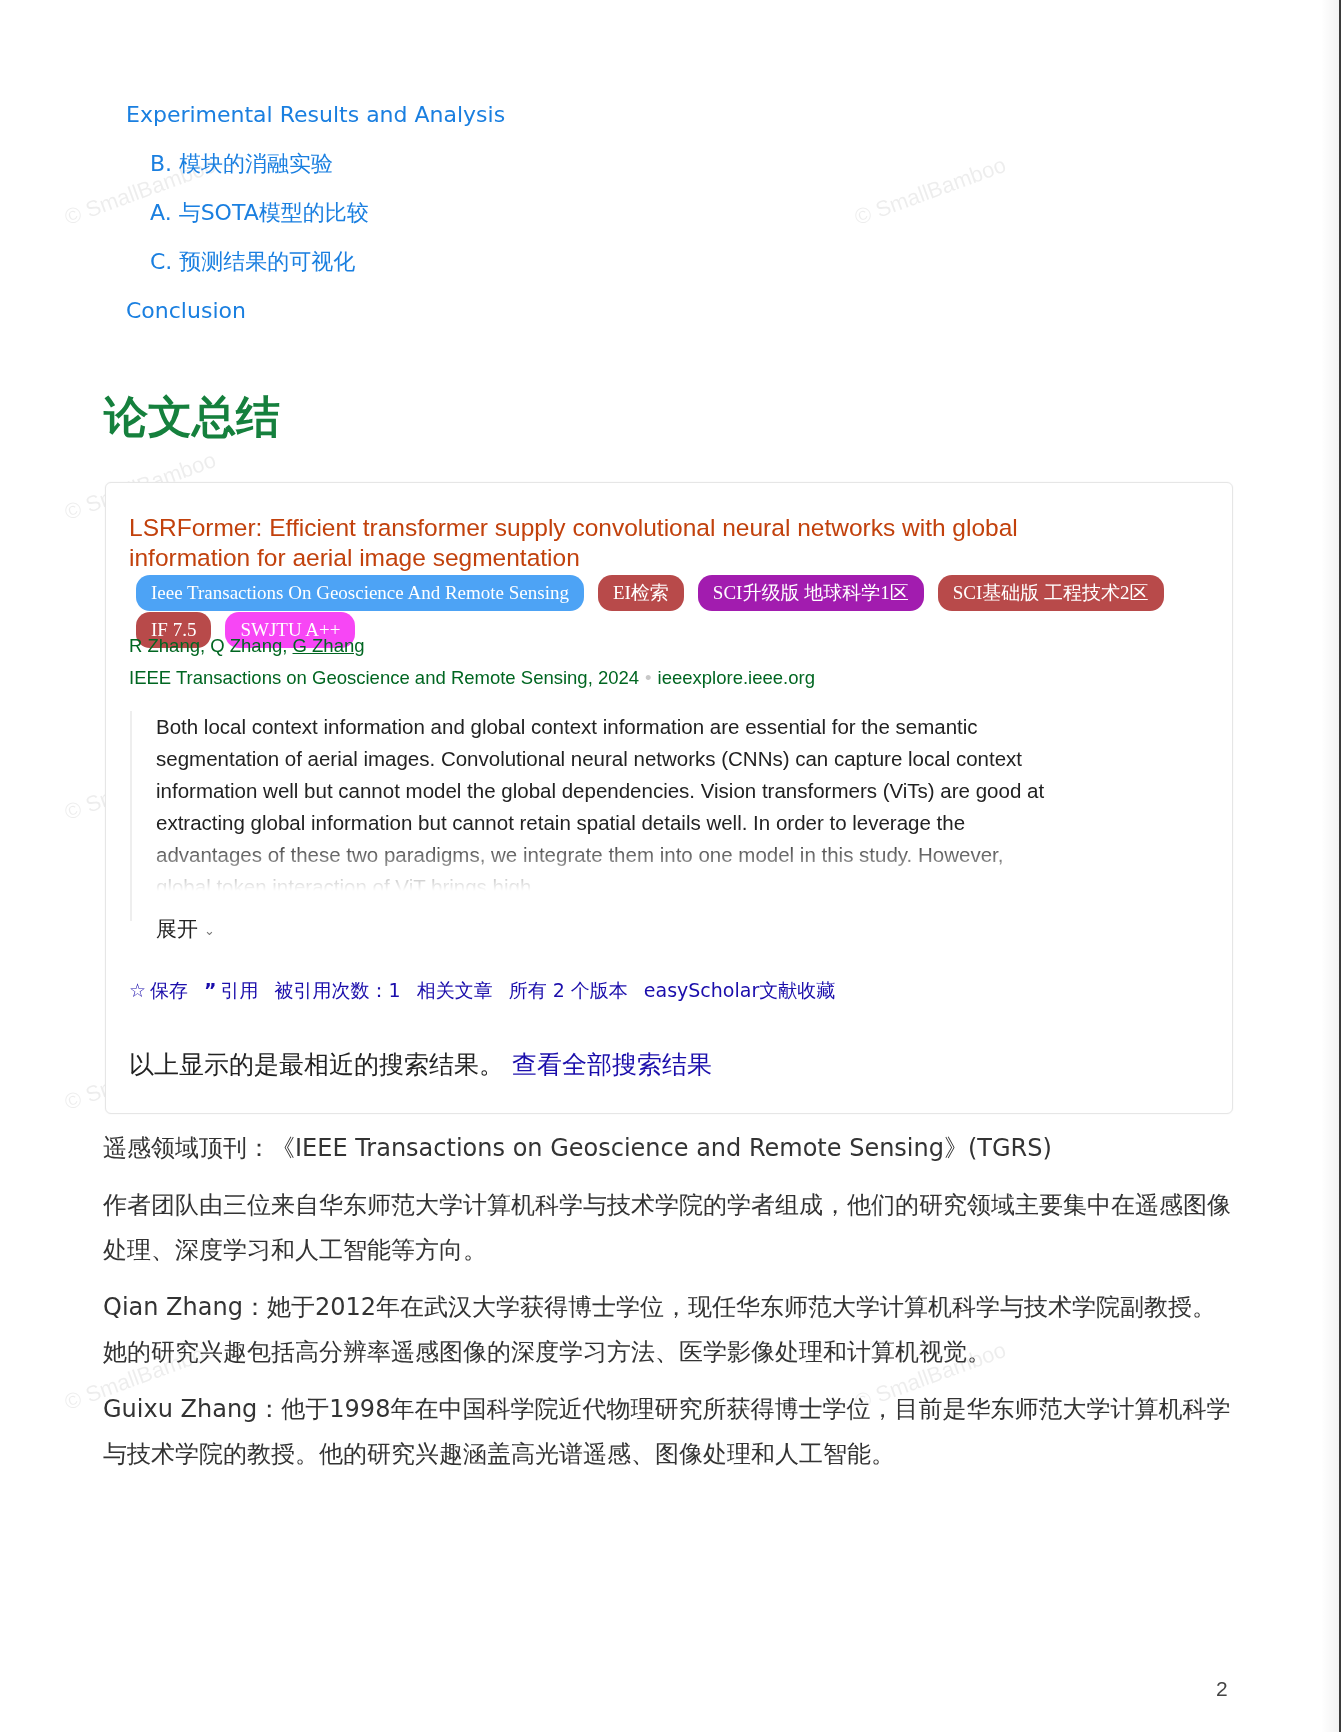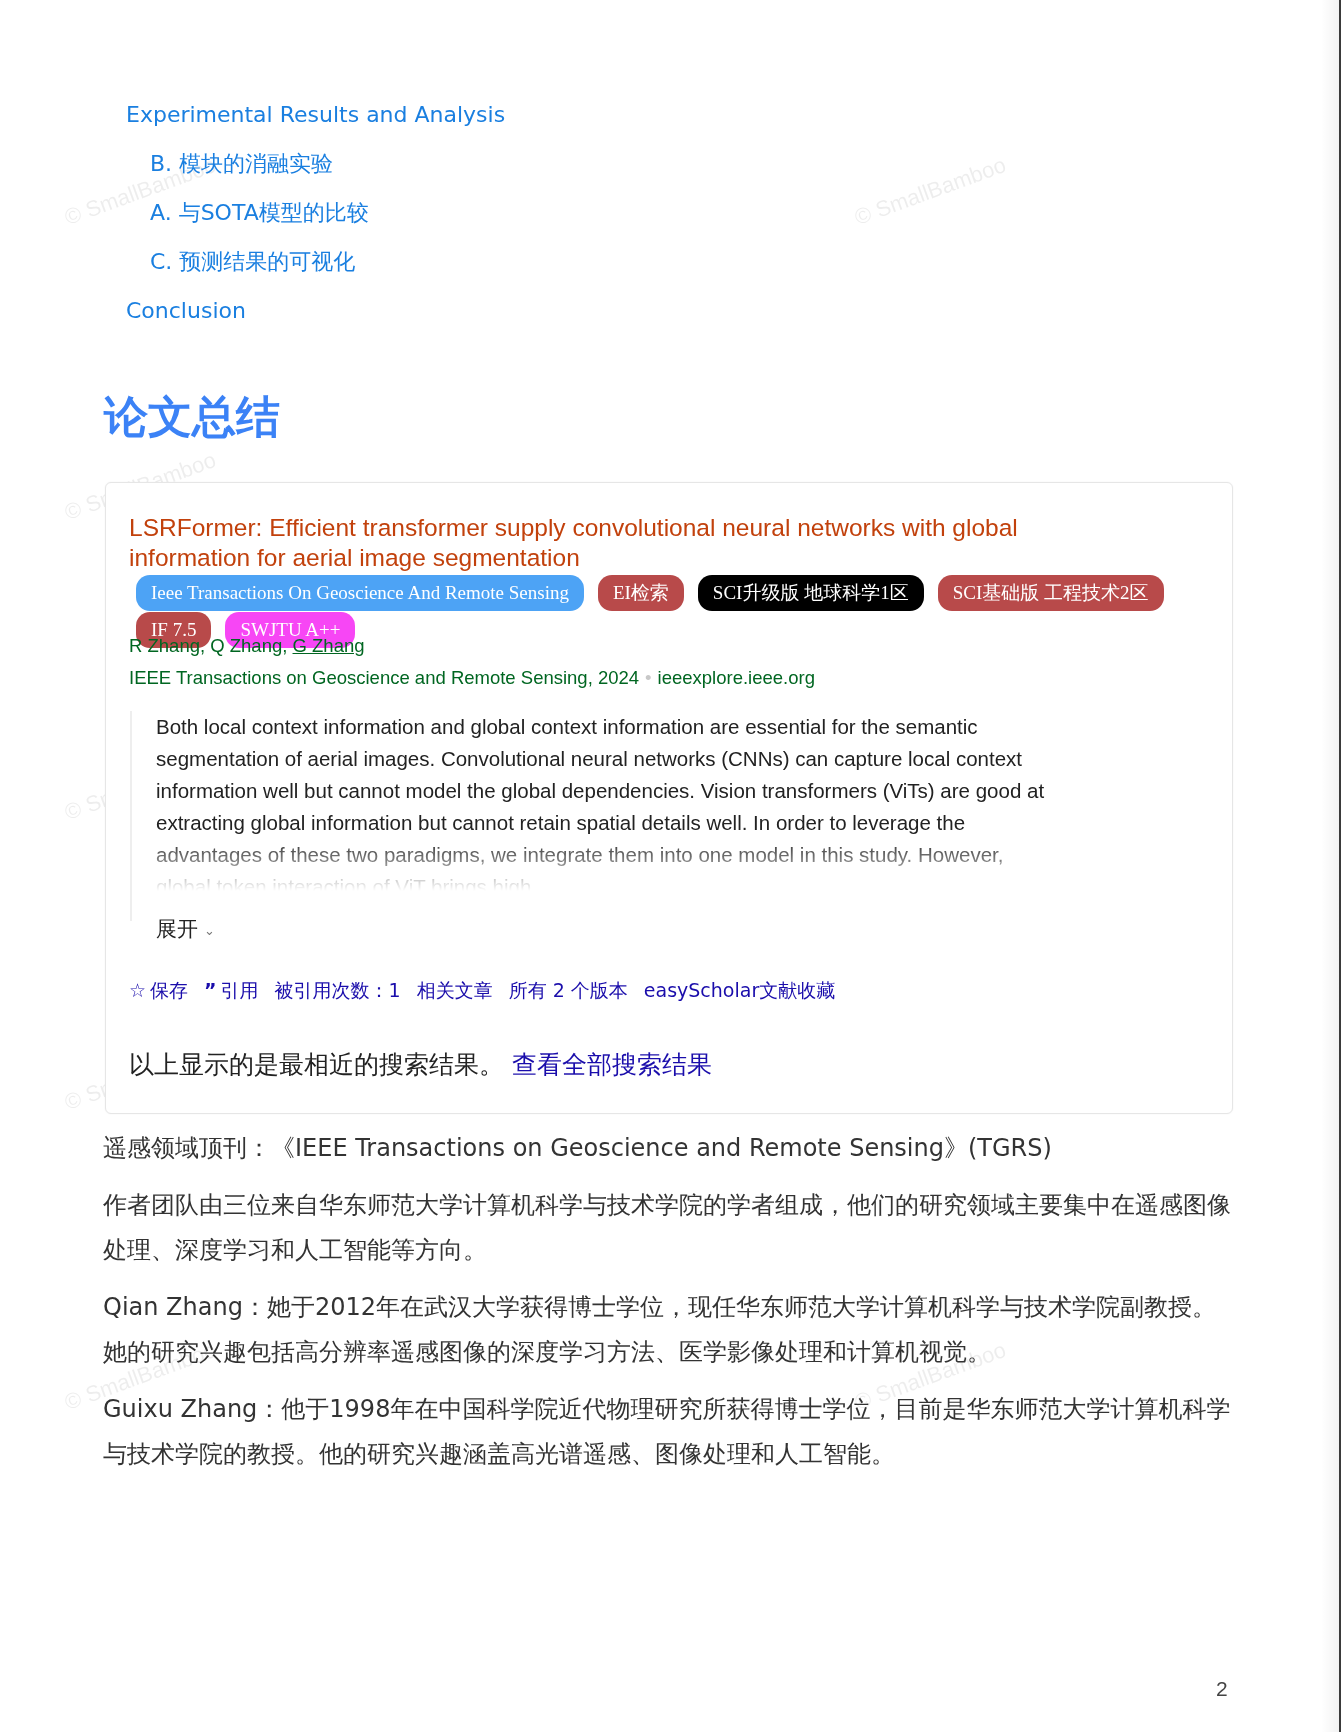--- a/index.html
+++ b/index.html
@@ -36,21 +36,21 @@
       color: #1a7fe0;
       font-size: 22px;
       line-height: 49px;
       text-decoration: none;
       white-space: nowrap;
       font-family: "DejaVu Sans", sans-serif;
     }
     .toc-item.sub { padding-left: 24px; }
     .page-title {
       position: absolute; left: 104px; top: 388px;
-      font-size: 44px; font-weight: bold; color: #3b82f6; margin: 0;
+      font-size: 44px; font-weight: bold; color: #15803d; margin: 0;
       font-family: Liberation Mono, monospace;
     }
     .card {
       position: absolute; left: 105px; top: 482px;
       width: 1126px; height: 630px;
       border: 1px solid #e6e6e6; border-radius: 6px;
       box-shadow: 0 0 2px rgba(0,0,0,0.05);
       background: #fff;
     }
     .result-title {
@@ -148,21 +148,21 @@
   <a class="toc-item sub">C. 预测结果的可视化</a>
   <a class="toc-item">Conclusion</a>
 </nav>
 
 <h1 class="page-title">论文总结</h1>
 
 <div class="card">
   <a class="result-title">LSRFormer: Efficient transformer supply convolutional neural networks with global information for aerial image segmentation</a>
 
   <div class="badges">
-    <span class="badge" style="background:#4da3f5;">Ieee Transactions On Geoscience And Remote Sensing</span><span class="badge" style="background:#b84a4a;">EI检索</span><span class="badge" style="background:#000000;">SCI升级版 地球科学1区</span><span class="badge" style="background:#b84a4a;">SCI基础版 工程技术2区</span><br>
+    <span class="badge" style="background:#4da3f5;">Ieee Transactions On Geoscience And Remote Sensing</span><span class="badge" style="background:#b84a4a;">EI检索</span><span class="badge" style="background:#a21caf;">SCI升级版 地球科学1区</span><span class="badge" style="background:#b84a4a;">SCI基础版 工程技术2区</span><br>
     <span class="badge" style="background:#b84a4a;">IF 7.5</span><span class="badge" style="background:#f746f5;">SWJTU A++</span>
   </div>
 
   <div class="authors">
     <span>R Zhang, Q Zhang, </span><a>G Zhang</a>
   </div>
 
   <div class="source">
     <span>IEEE Transactions on Geoscience and Remote Sensing, 2024</span><span class="dot">•</span><span>ieeexplore.ieee.org</span>
   </div>

